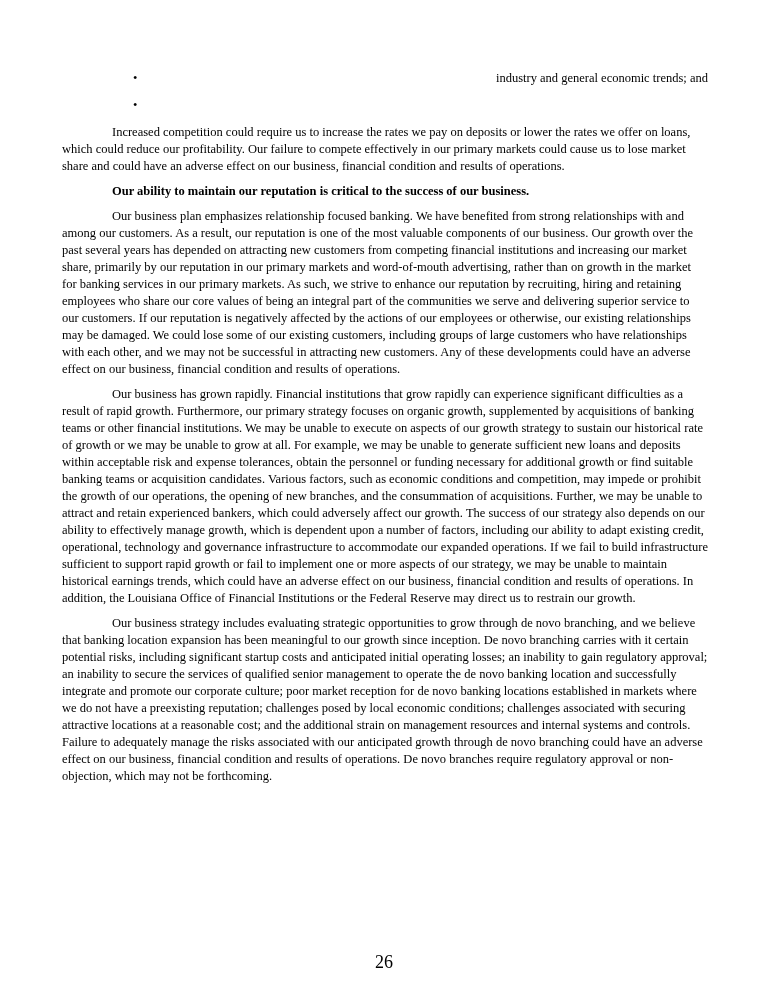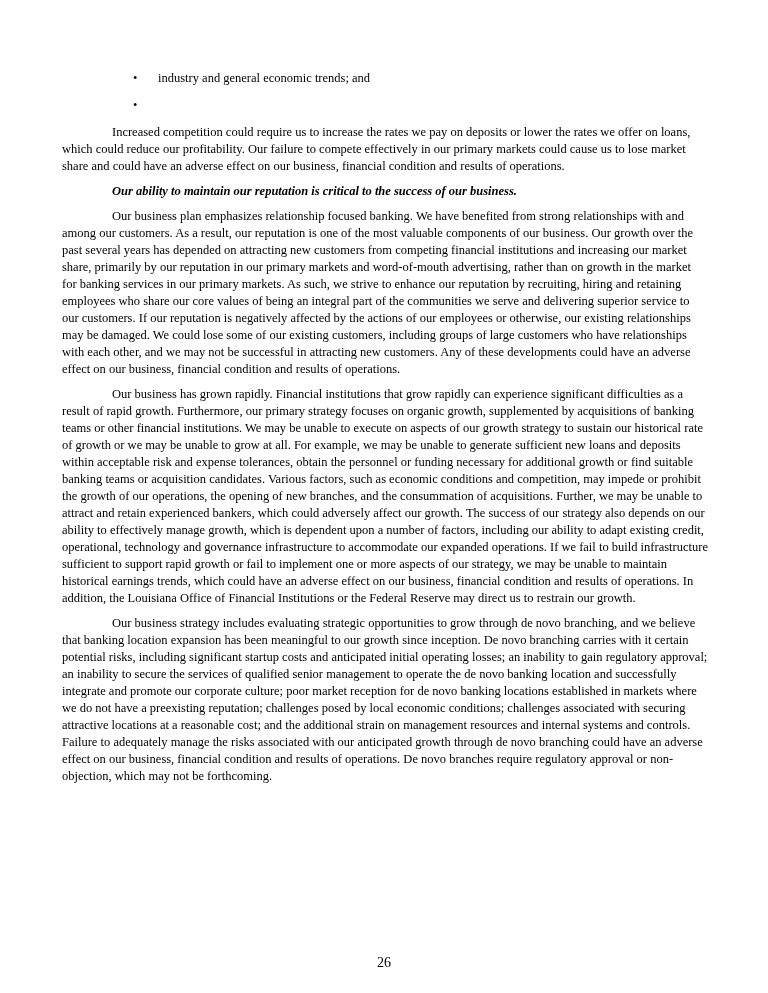--- a/index.html
+++ b/index.html
@@ -25,38 +25,37 @@
   .bullet-item {
     display: flex;
     margin: 0 0 10px 0;
   }
   .bullet-marker {
     flex: none;
     width: 25px;
     margin-left: 71px;
     text-align: left;
   }
-  .bullet-text { flex: 1; }
+  .bullet-text { flex: 1; text-align: right; }
   .body-para {
     margin: 0 0 8px 0;
     text-indent: 50px;
   }
   .risk-heading {
     margin: 0 0 8px 0;
     text-indent: 50px;
     font-weight: bold;
-    font-style: italic;
   }
   .page-number {
     position: absolute;
     bottom: 22px;
     left: 0;
     right: 0;
     text-align: center;
-    font-size: 14px;
+    font-size: 18px;
     margin-top: 20px;
   }
 </style>
 </head>
 <body>
 
 <div class="page">
   <div class="content">
 
     <div class="bullet-item">

